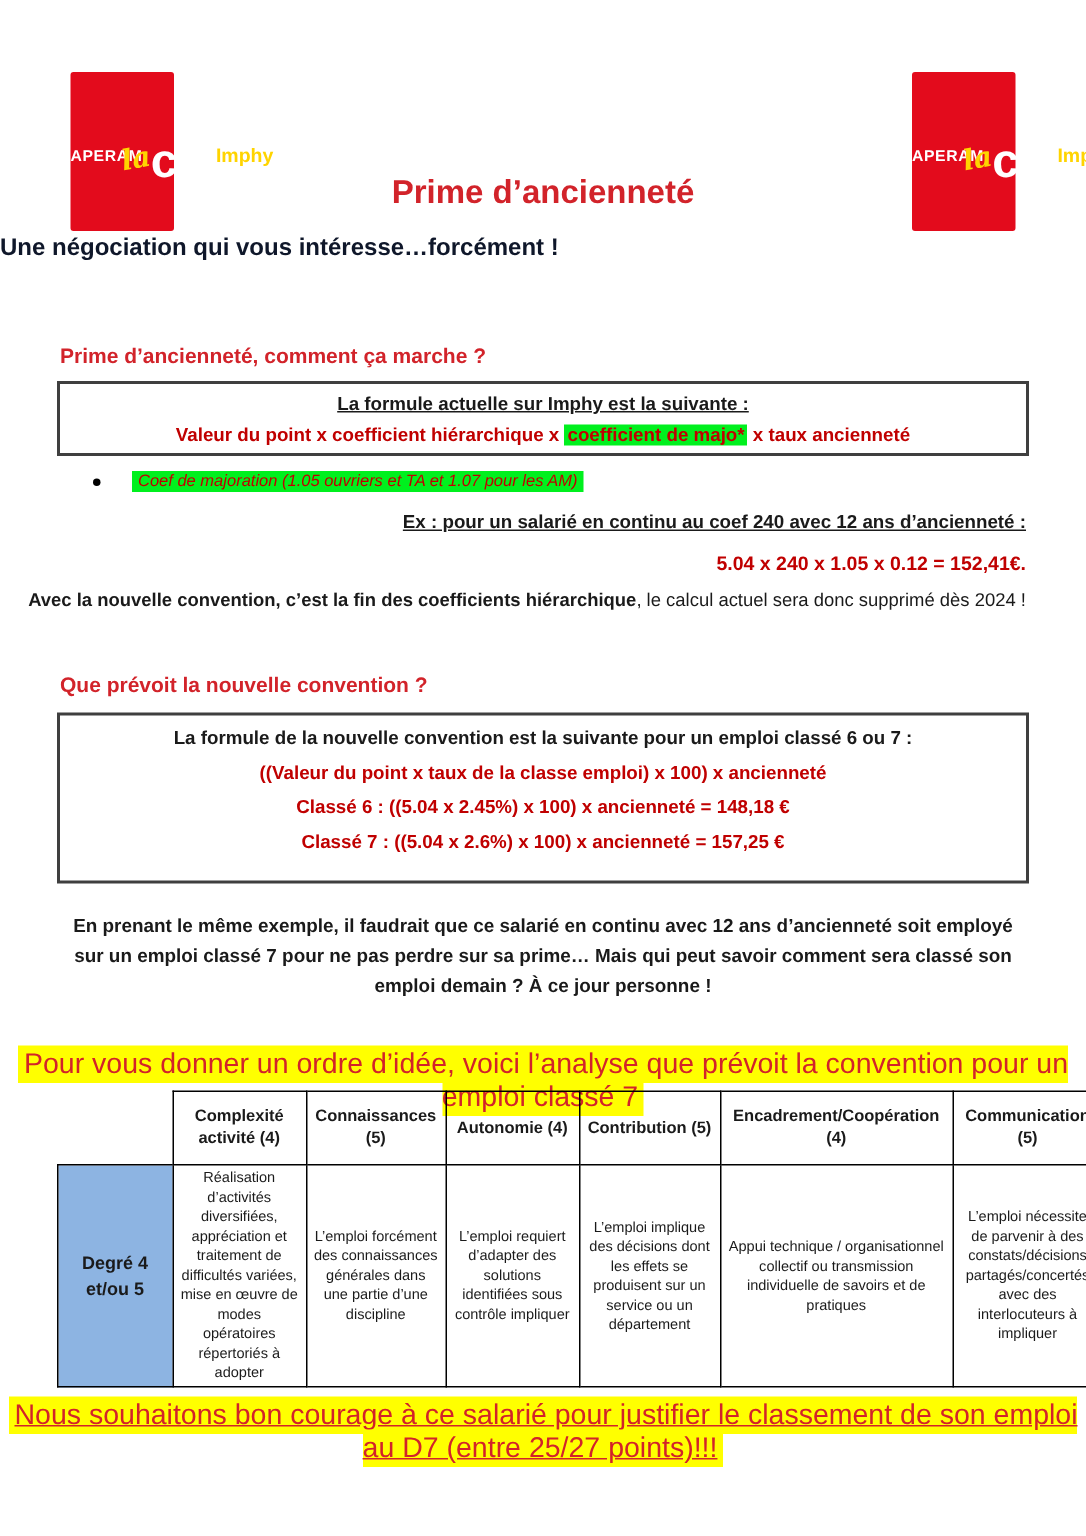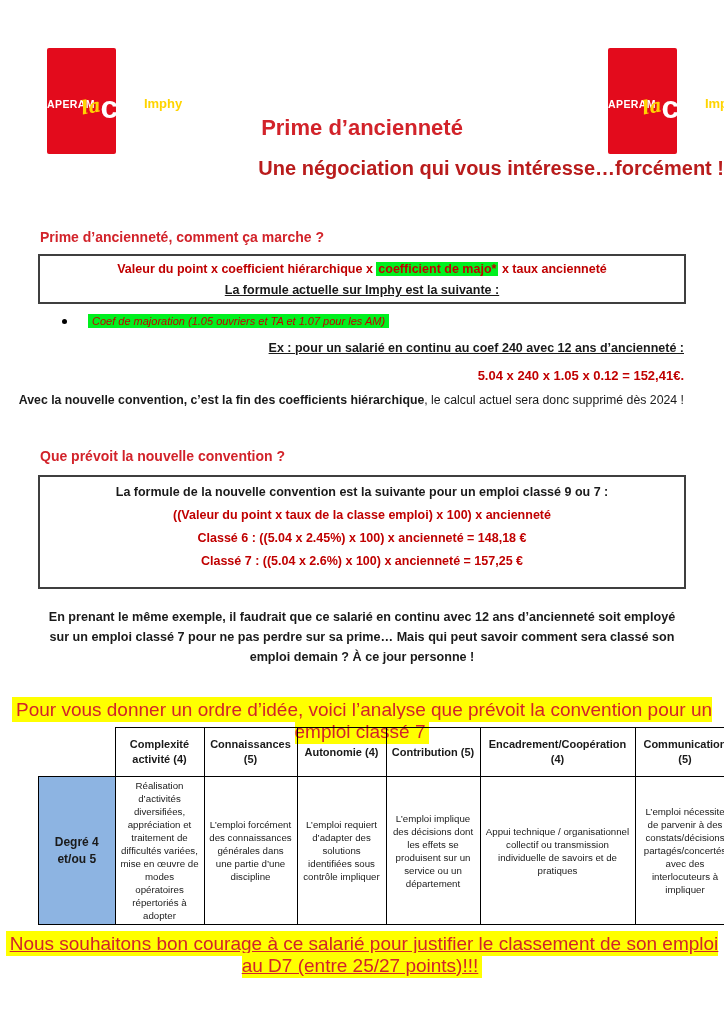--- a/index.html
+++ b/index.html
@@ -25,22 +25,22 @@
   }
   .logo .cgt { color:#fff; font-weight:bold; font-size:32px; line-height:1; letter-spacing:-1.5px;margin-top:12px; }
   .logo .imphy { color:#ffd400; font-weight:bold; font-size:13px; margin-top:4px; }
 
   
   .title {
     position:absolute; top:115px; left:0; width:100%; text-align:center;
     color:#d2232a; font-weight:bold; font-size:22px;
   }
   .subtitle {
-    position:absolute; top:157px; left:0; width:100%; text-align:right;
-    color:#b91c1c; font-weight:bold; font-size:20px;
+    position:absolute; top:157px; left:0; width:100%; text-align:left;
+    color:#0f172a; font-weight:bold; font-size:16px;
   }
   .h-red { position:absolute; left:40px; color:#d2232a; font-weight:bold; font-size:14px; }
   #h1 { top:229px; }
   #h2 { top:448px; }
 
   
   .formula-box {
     position:absolute; left:38px; width:648px; box-sizing:border-box;
     border:2px solid #3f3f3f; text-align:center; background:#fff;
   }
@@ -115,38 +115,38 @@
     <span class="cgt">cgt</span>
     <span class="imphy">Imphy</span>
   </div>
 
   <div class="title">Prime d’ancienneté</div>
   <div class="subtitle">Une négociation qui vous intéresse…forcément !</div>
 
   <div id="h1" class="h-red">Prime d’ancienneté, comment ça marche ?</div>
 
   <div id="box1" class="formula-box">
+    <div class="line black-bold-u">La formule actuelle sur Imphy est la suivante :</div>
     <div class="line red-bold"><span>Valeur du point x coefficient hiérarchique x </span><span class="hl-green">coefficient de majo*</span><span> x taux ancienneté</span></div>
-    <div class="line black-bold-u">La formule actuelle sur Imphy est la suivante :</div>
   </div>
 
   <div class="bullet-line">
     <span class="bullet-dot"></span>
     <span class="bullet-text">Coef de majoration (1.05 ouvriers et TA et 1.07 pour les AM)</span>
   </div>
 
   <div id="exh" class="center-line black-bold-u">Ex : pour un salarié en continu au coef 240 avec 12 ans d’ancienneté :</div>
   <div id="exc" class="center-line red-bold">5.04 x 240 x 1.05 x 0.12 = 152,41€.</div>
 
   <div id="conclusion" class="center-line"><span class="b">Avec la nouvelle convention, c’est la fin des coefficients hiérarchique</span><span>, le calcul actuel sera donc supprimé dès 2024 !</span></div>
 
   <div id="h2" class="h-red">Que prévoit la nouvelle convention ?</div>
 
   <div id="box2" class="formula-box">
-    <div class="line black">La formule de la nouvelle convention est la suivante pour un emploi classé 9 ou 7 :</div>
+    <div class="line black">La formule de la nouvelle convention est la suivante pour un emploi classé 6 ou 7 :</div>
     <div class="line red">((Valeur du point x taux de la classe emploi) x 100) x ancienneté</div>
     <div class="line red">Classé 6 : ((5.04 x 2.45%) x 100) x ancienneté = 148,18 €</div>
     <div class="line red">Classé 7 : ((5.04 x 2.6%) x 100) x ancienneté = 157,25 €</div>
   </div>
 
   <div id="para2">En prenant le même exemple, il faudrait que ce salarié en continu avec 12 ans d’ancienneté soit employé sur un emploi classé 7 pour ne pas perdre sur sa prime… Mais qui peut savoir comment sera classé son emploi demain ? À ce jour personne !</div>
 
   <div id="yellow1" class="yellow-line">
     <span class="hl-yellow">Pour vous donner un ordre d’idée, voici l’analyse que prévoit la convention pour un emploi classé 7</span>
   </div>

